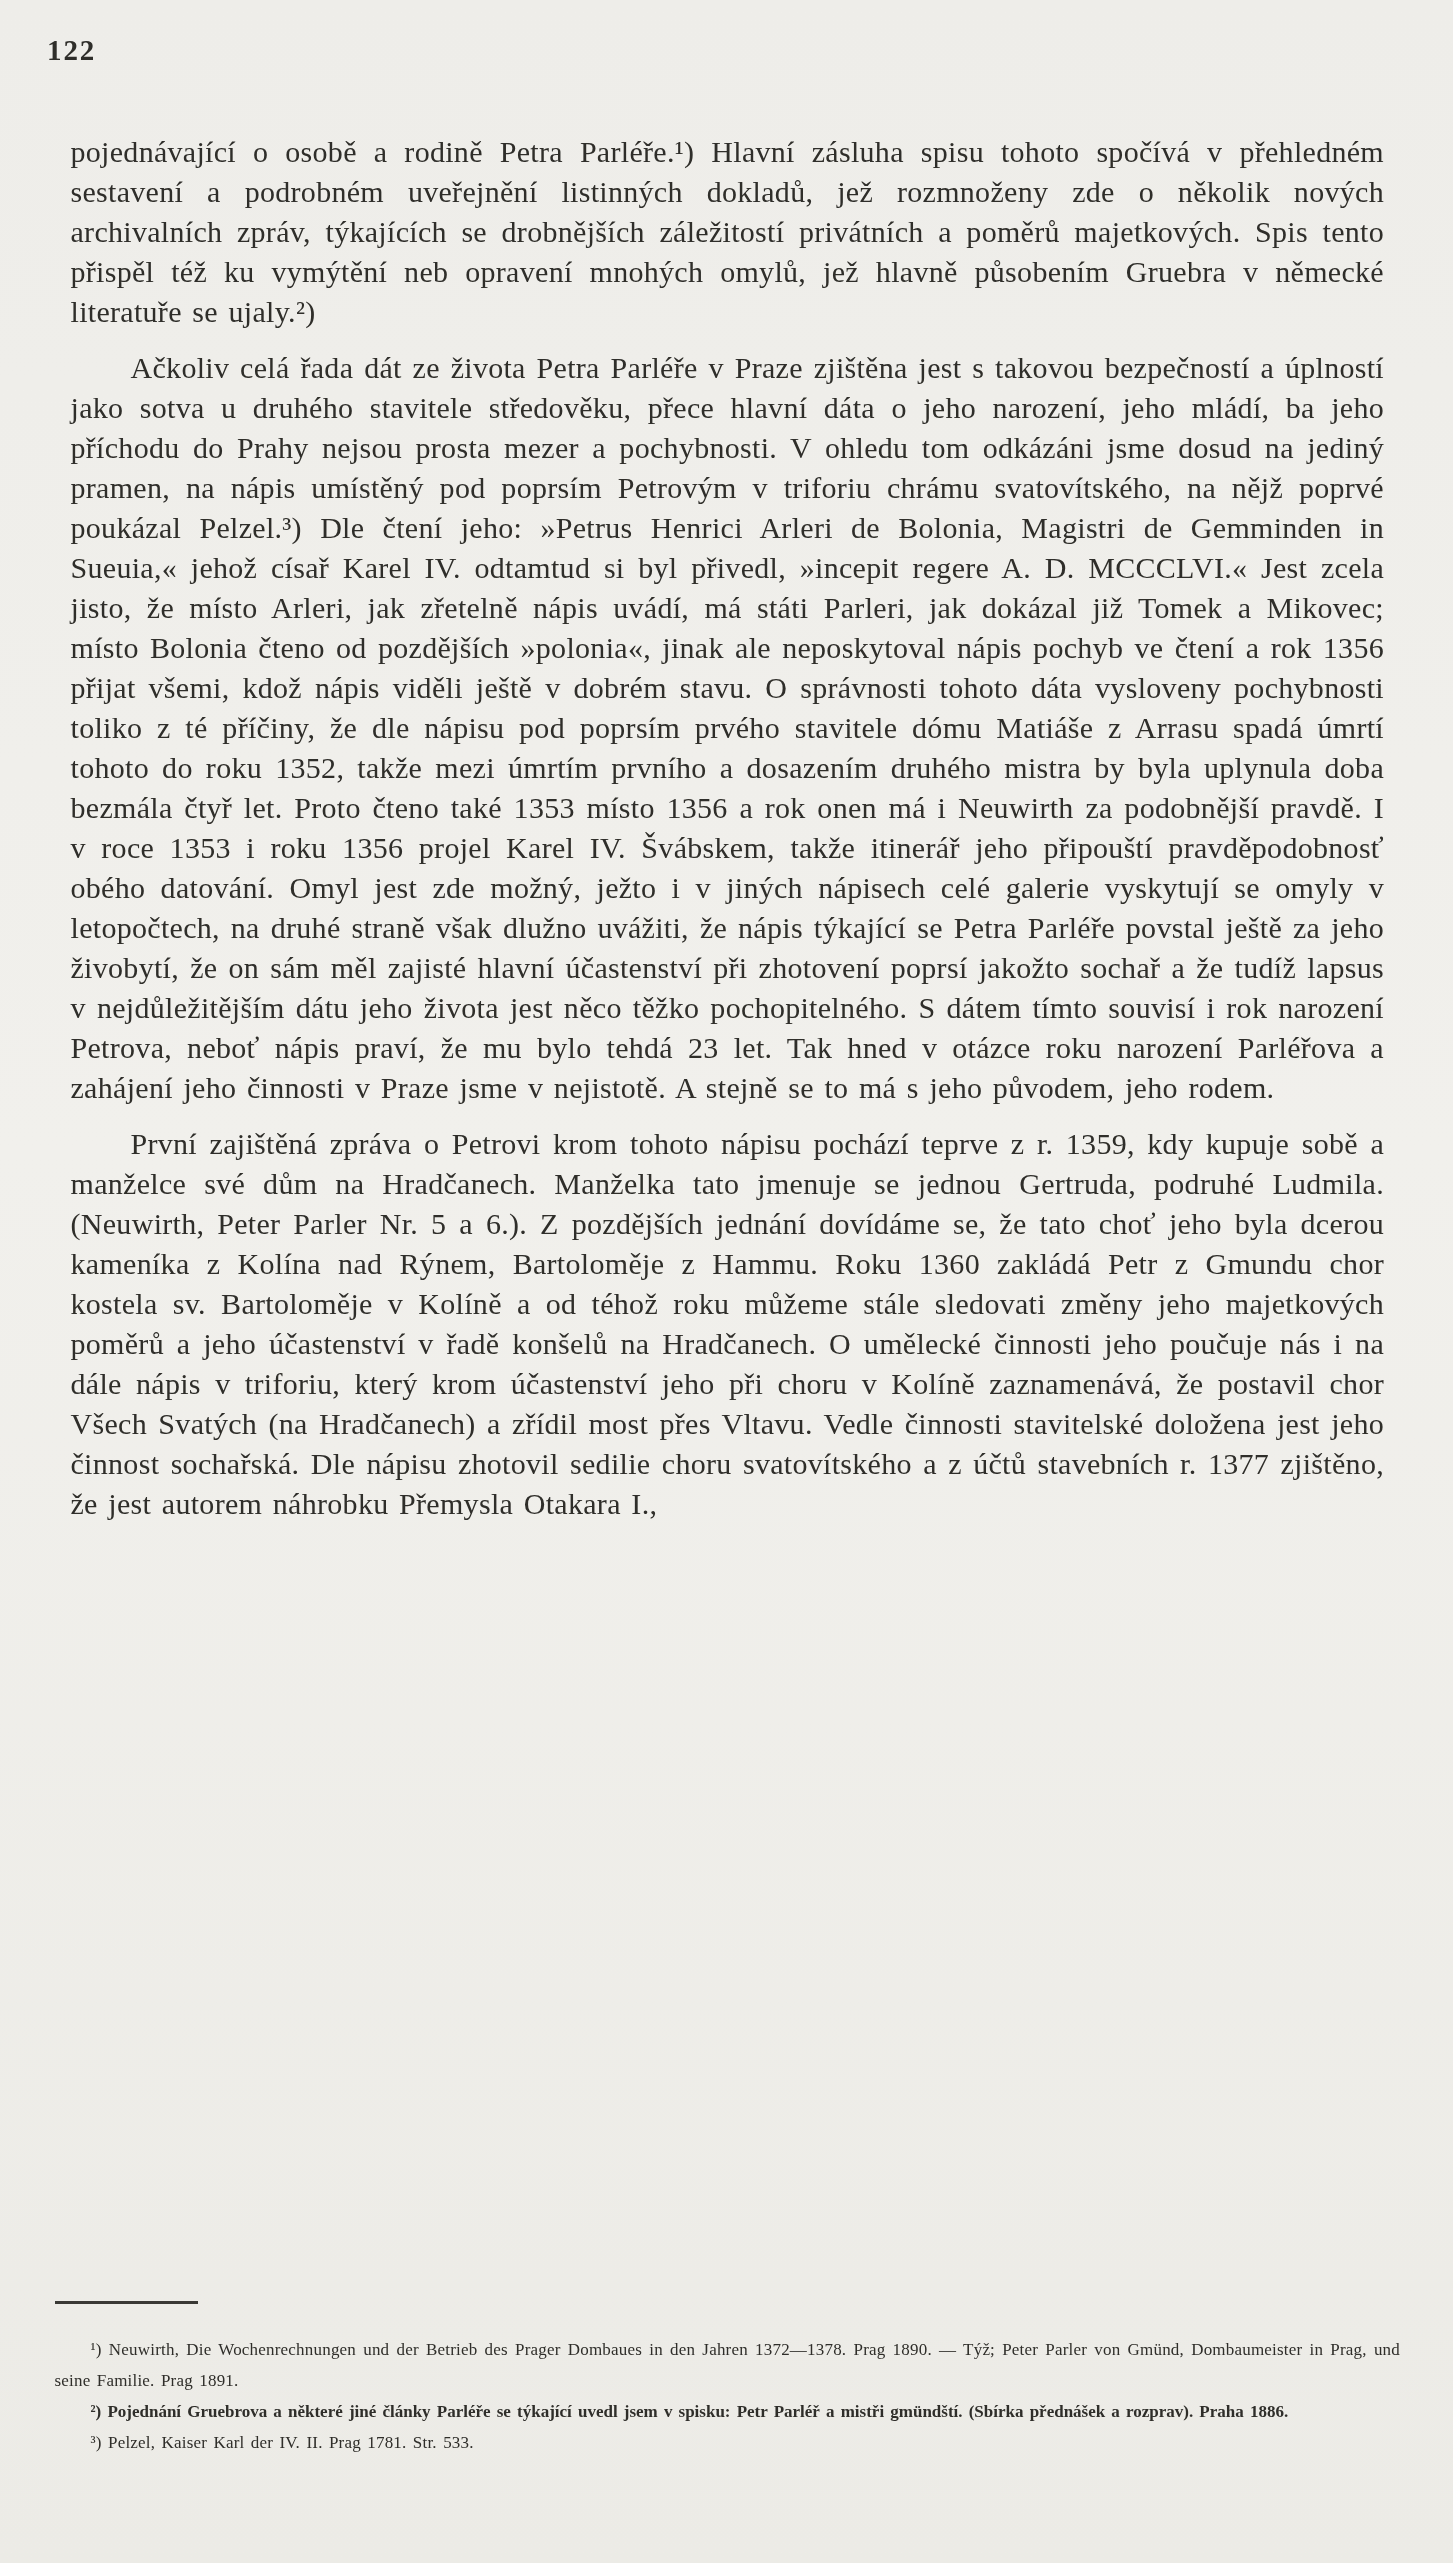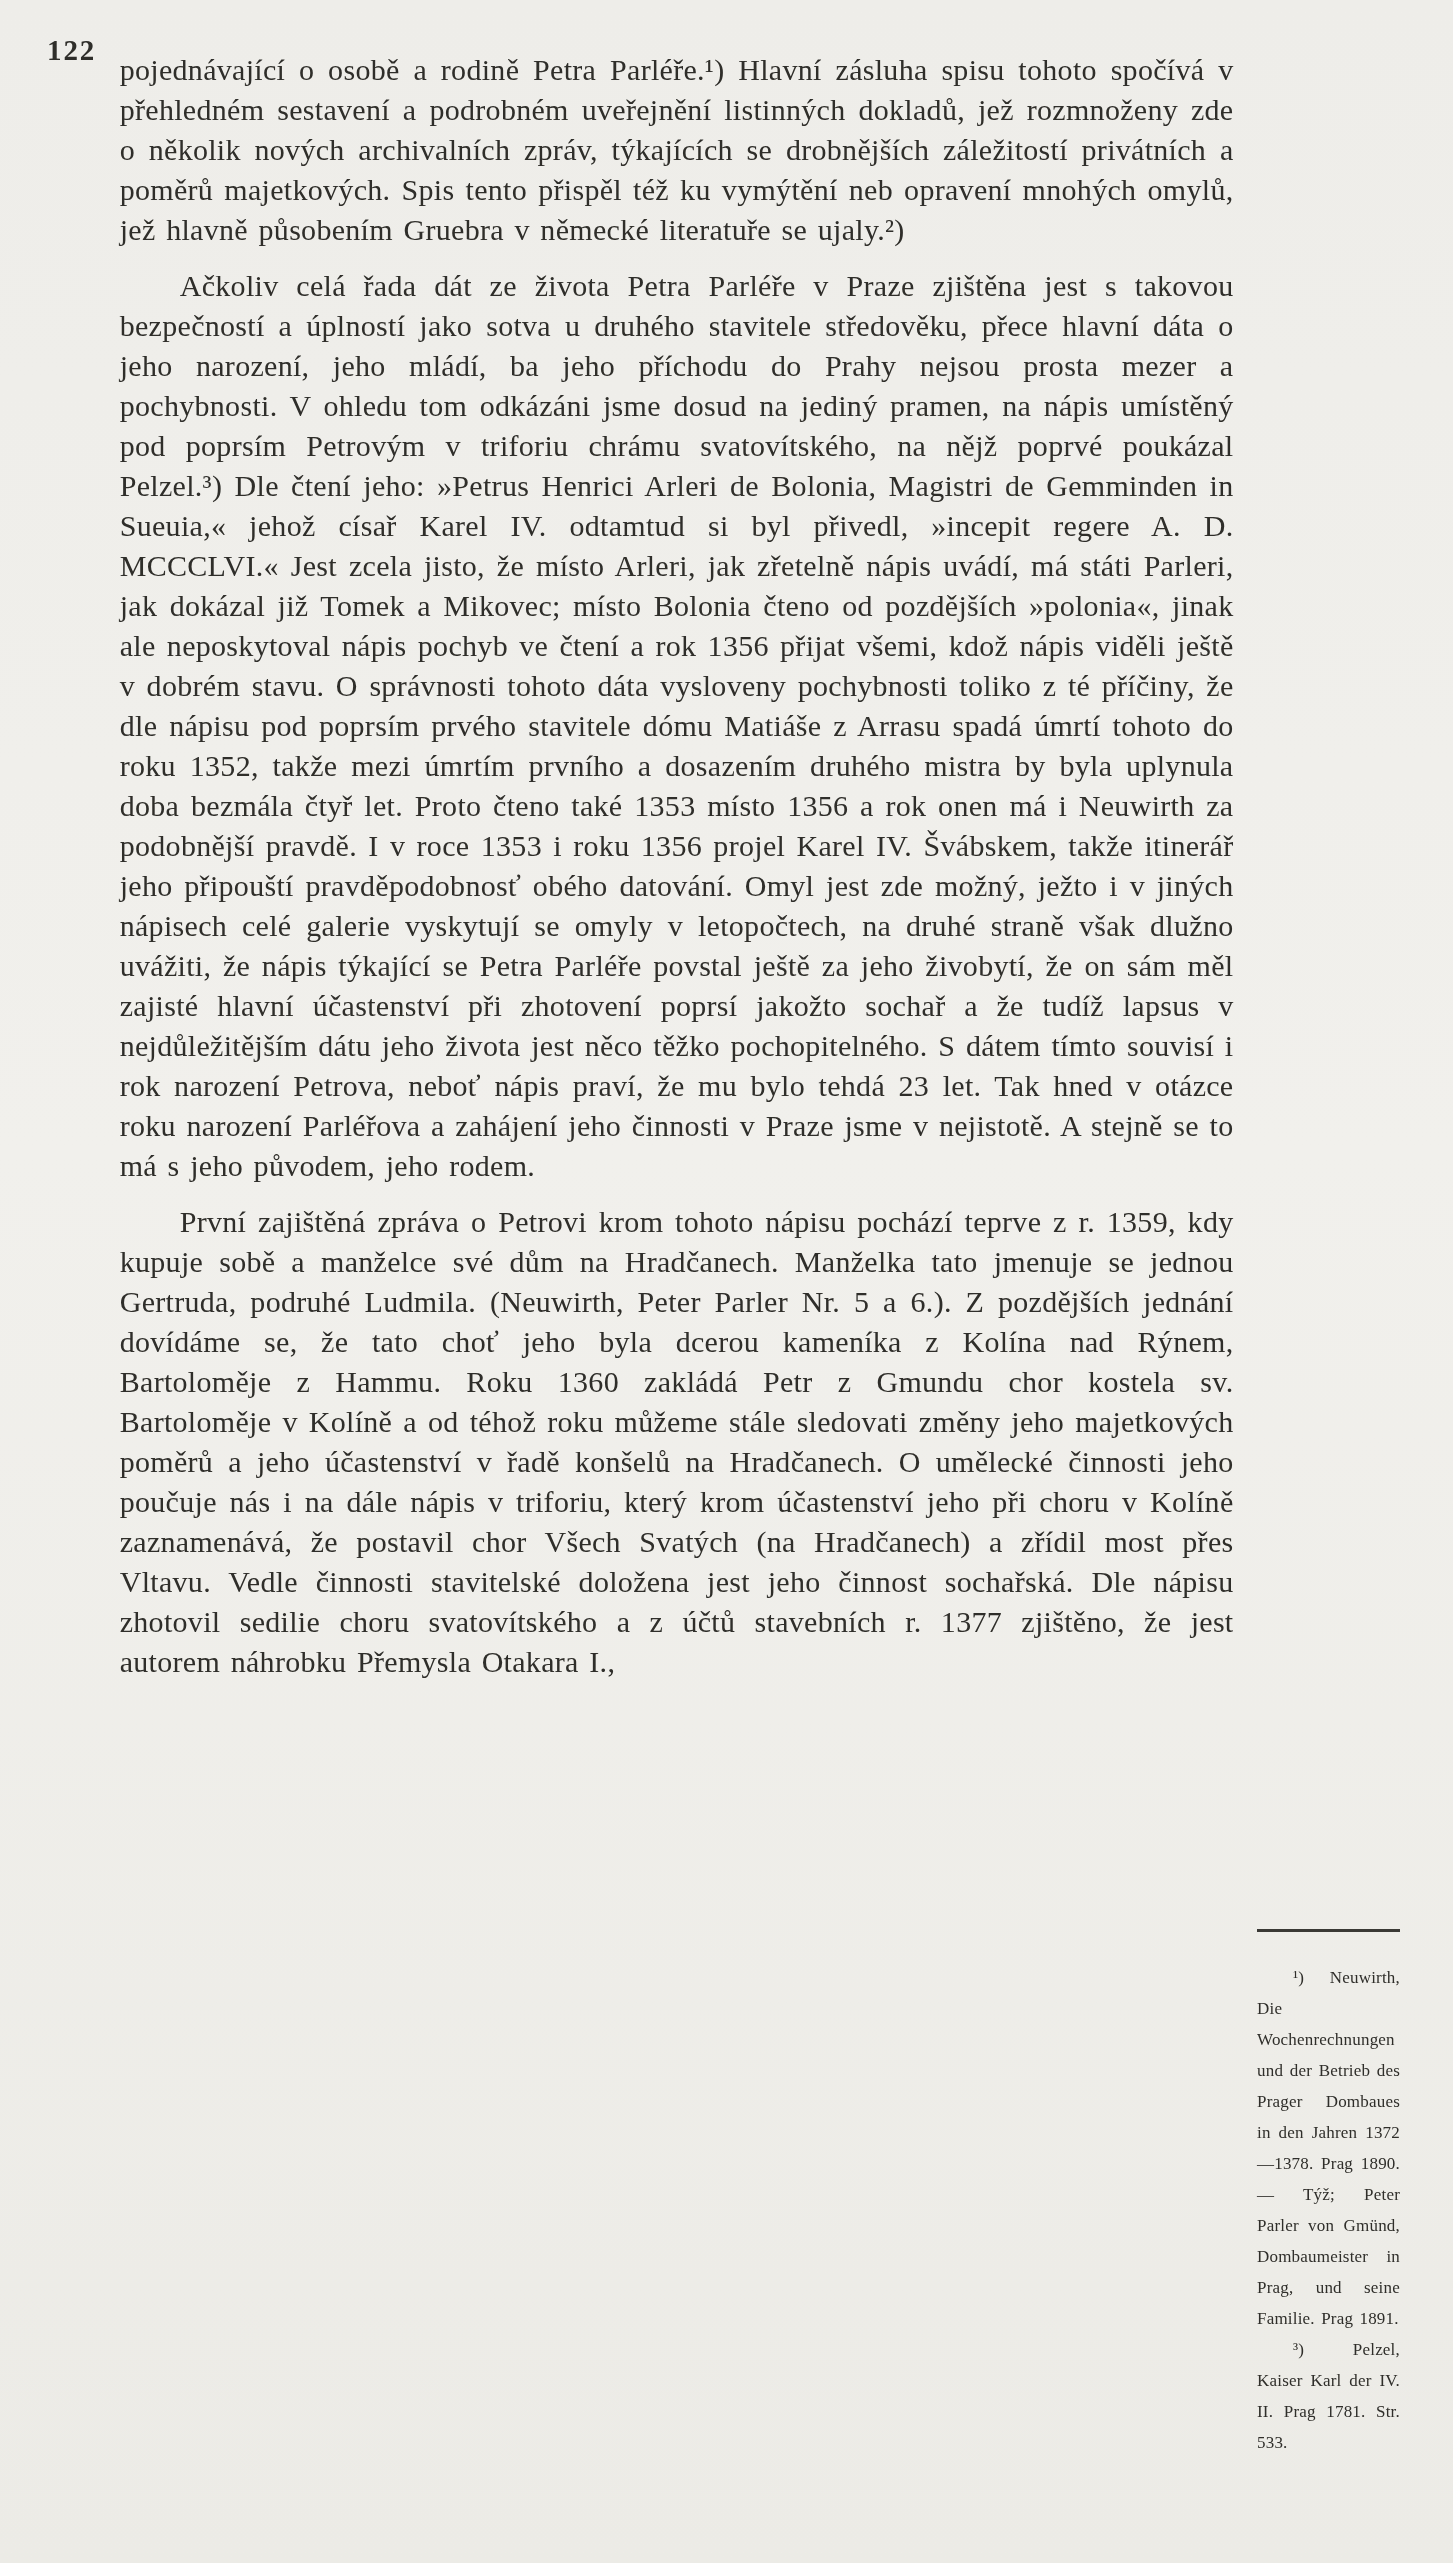--- a/index.html
+++ b/index.html
@@ -12,21 +12,21 @@
     position: relative;
     width: 1453px;
     height: 2563px;
     box-sizing: border-box;
     margin: 0 auto;
     background: linear-gradient(180deg, #eeedE9 0%, #f1f0ec 45%, #ecebe6 100%);
     color: #2f2e2a;
     font-family: "Liberation Serif", "DejaVu Serif", serif;
     padding: 34px 53px 105px 47px;
     display: flex;
-    flex-direction: row;
+    flex-direction: column;
     overflow: hidden;
   }
   .page-number {
     font-size: 29px;
     font-weight: bold;
     letter-spacing: 1.9px;
     margin: 0 0 49px 0;
   }
   .body-text {
     padding-left: 7.5px;
@@ -76,17 +76,18 @@
 
   <div class="body-text">
     <p>pojednávající o osobě a rodině Petra Parléře.¹) Hlavní zásluha spisu tohoto spočívá v přehledném sestavení a podrobném uveřejnění listinných dokladů, jež rozmnoženy zde o několik nových archivalních zpráv, týkajících se drobnějších záležitostí privátních a poměrů majetkových. Spis tento přispěl též ku vymýtění neb opravení mnohých omylů, jež hlavně působením Gruebra v německé literatuře se ujaly.²)</p>
     <p class="indent">Ačkoliv celá řada dát ze života Petra Parléře v Praze zjištěna jest s takovou bezpečností a úplností jako sotva u druhého stavitele středověku, přece hlavní dáta o jeho narození, jeho mládí, ba jeho příchodu do Prahy nejsou prosta mezer a pochybnosti. V ohledu tom odkázáni jsme dosud na jediný pramen, na nápis umístěný pod poprsím Petrovým v triforiu chrámu svatovítského, na nějž poprvé poukázal Pelzel.³) Dle čtení jeho: »Petrus Henrici Arleri de Bolonia, Magistri de Gemminden in Sueuia,« jehož císař Karel IV. odtamtud si byl přivedl, »incepit regere A. D. MCCCLVI.« Jest zcela jisto, že místo Arleri, jak zřetelně nápis uvádí, má státi Parleri, jak dokázal již Tomek a Mikovec; místo Bolonia čteno od pozdějších »polonia«, jinak ale neposkytoval nápis pochyb ve čtení a rok 1356 přijat všemi, kdož nápis viděli ještě v dobrém stavu. O správnosti tohoto dáta vysloveny pochybnosti toliko z té příčiny, že dle nápisu pod poprsím prvého stavitele dómu Matiáše z Arrasu spadá úmrtí tohoto do roku 1352, takže mezi úmrtím prvního a dosazením druhého mistra by byla uplynula doba bezmála čtyř let. Proto čteno také 1353 místo 1356 a rok onen má i Neuwirth za podobnější pravdě. I v roce 1353 i roku 1356 projel Karel IV. Švábskem, takže itinerář jeho připouští pravděpodobnosť obého datování. Omyl jest zde možný, ježto i v jiných nápisech celé galerie vyskytují se omyly v letopočtech, na druhé straně však dlužno uvážiti, že nápis týkající se Petra Parléře povstal ještě za jeho živobytí, že on sám měl zajisté hlavní účastenství při zhotovení poprsí jakožto sochař a že tudíž lapsus v nejdůležitějším dátu jeho života jest něco těžko pochopitelného. S dátem tímto souvisí i rok narození Petrova, neboť nápis praví, že mu bylo tehdá 23 let. Tak hned v otázce roku narození Parléřova a zahájení jeho činnosti v Praze jsme v nejistotě. A stejně se to má s jeho původem, jeho rodem.</p>
     <p class="indent">První zajištěná zpráva o Petrovi krom tohoto nápisu pochází teprve z r. 1359, kdy kupuje sobě a manželce své dům na Hradčanech. Manželka tato jmenuje se jednou Gertruda, podruhé Ludmila. (Neuwirth, Peter Parler Nr. 5 a 6.). Z pozdějších jednání dovídáme se, že tato choť jeho byla dcerou kameníka z Kolína nad Rýnem, Bartoloměje z Hammu. Roku 1360 zakládá Petr z Gmundu chor kostela sv. Bartoloměje v Kolíně a od téhož roku můžeme stále sledovati změny jeho majetkových poměrů a jeho účastenství v řadě konšelů na Hradčanech. O umělecké činnosti jeho poučuje nás i na dále nápis v triforiu, který krom účastenství jeho při choru v Kolíně zaznamenává, že postavil chor Všech Svatých (na Hradčanech) a zřídil most přes Vltavu. Vedle činnosti stavitelské doložena jest jeho činnost sochařská. Dle nápisu zhotovil sedilie choru svatovítského a z účtů stavebních r. 1377 zjištěno, že jest autorem náhrobku Přemysla Otakara I.,</p>
   </div>
 
   <div class="footnotes">
     <div class="fn-rule"></div>
     <p class="footnote">¹) Neuwirth, Die Wochenrechnungen und der Betrieb des Prager Dombaues in den Jahren 1372—1378. Prag 1890. — Týž; Peter Parler von Gmünd, Dombaumeister in Prag, und seine Familie. Prag 1891.</p>
+    <p class="footnote bold">²) Pojednání Gruebrova a některé jiné články Parléře se týkající uvedl jsem v spisku: Petr Parléř a mistři gmündští. (Sbírka přednášek a rozprav). Praha 1886.</p>
     <p class="footnote">³) Pelzel, Kaiser Karl der IV. II. Prag 1781. Str. 533.</p>
   </div>
 
 </div>
 
 
 </body></html>

